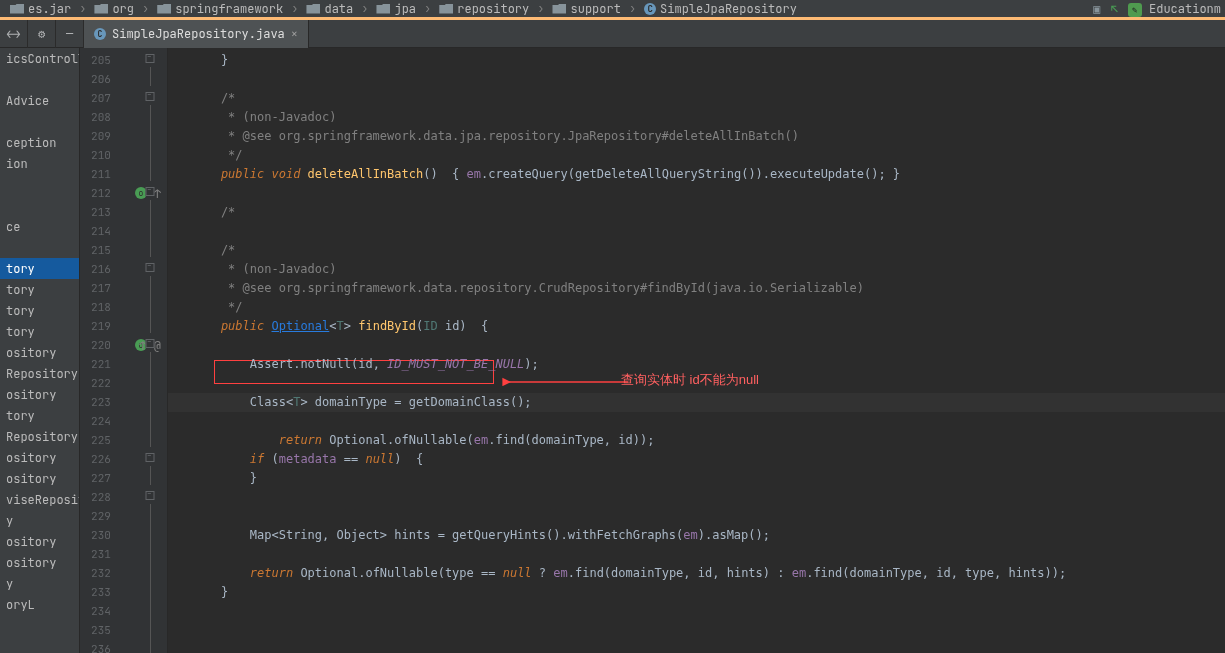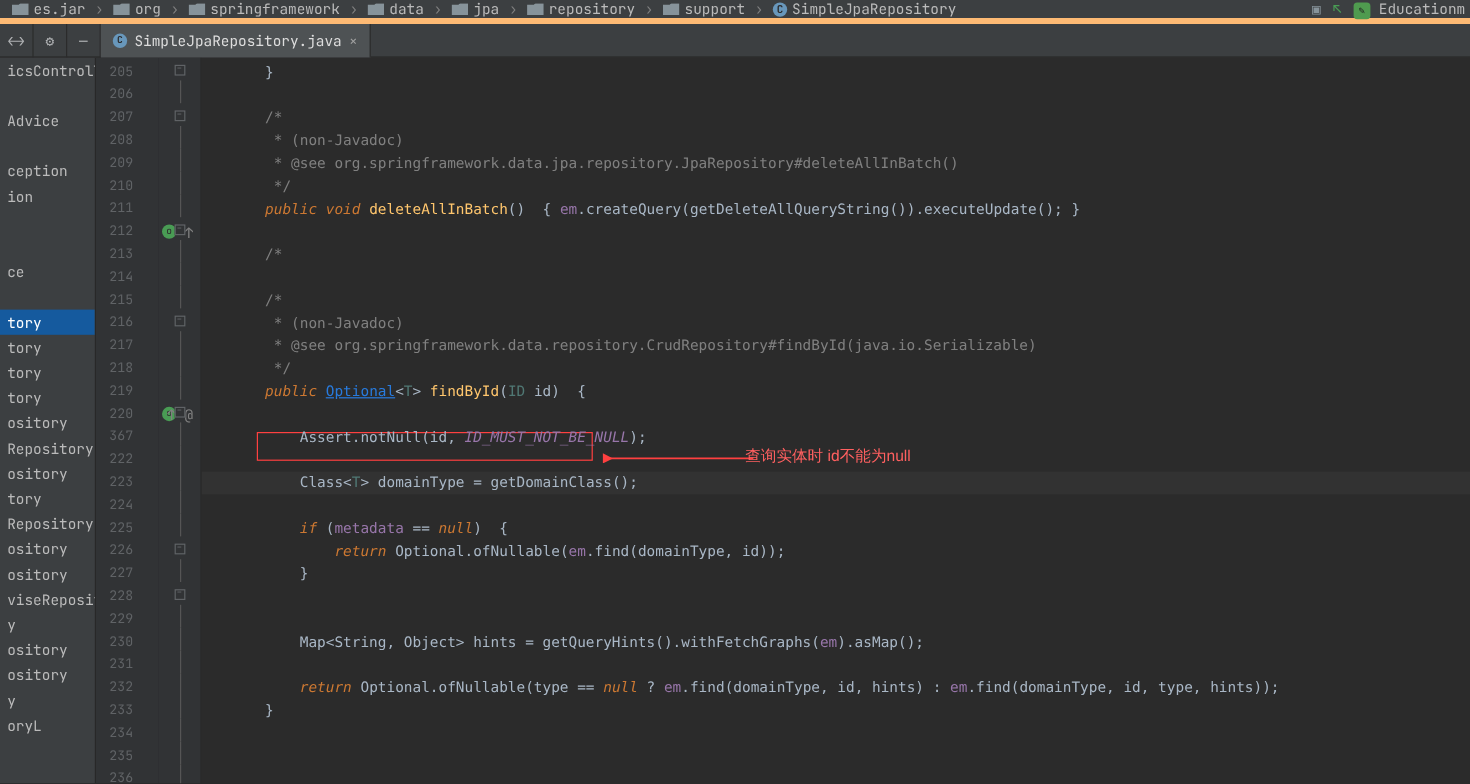--- a/index.html
+++ b/index.html
@@ -10,21 +10,21 @@
   color: #a9b7c6;
   width: 1225px;
   height: 653px;
   overflow: hidden;
   display: flex;
   flex-direction: column;
 }
 .breadcrumbs {
   height: 20px;
   background: #3c3f41;
-  border-bottom: 5px solid #fdba74;
+  border-bottom: 3px solid #fdba74;
   display: flex;
   align-items: center;
   padding: 0 4px;
   color: #bbbbbb;
   font-size: 12px;
 }
 .breadcrumbs .folder-icon {
   display: inline-flex;
   width: 14px; height: 10px;
   background: #87939a;
@@ -222,21 +222,21 @@
       <div class="ln">211</div>
       <div class="ln">212<span class="ov">o</span><span class="ov2">↑</span></div>
       <div class="ln">213</div>
       <div class="ln">214</div>
       <div class="ln">215</div>
       <div class="ln">216</div>
       <div class="ln">217</div>
       <div class="ln">218</div>
       <div class="ln">219</div>
       <div class="ln">220<span class="ov">o</span><span class="ov2">↑ @</span></div>
-      <div class="ln">367</div>
+      <div class="ln">221</div>
       <div class="ln">222</div>
       <div class="ln">223</div>
       <div class="ln">224</div>
       <div class="ln">225</div>
       <div class="ln">226</div>
       <div class="ln">227</div>
       <div class="ln">228</div>
       <div class="ln">229</div>
       <div class="ln">230</div>
       <div class="ln">231</div>
@@ -306,22 +306,22 @@
       <div class="row"><span class="comment">    /*</span></div>
       <div class="row"><span class="comment">     * (non-Javadoc)</span></div>
       <div class="row"><span class="comment">     * @see org.springframework.data.repository.CrudRepository#findById(java.io.Serializable)</span></div>
       <div class="row"><span class="comment">     */</span></div>
       <div class="row"><span class="kw">    public </span><span class="link">Optional</span><span class="default">&lt;</span><span class="type">T</span><span class="default">&gt; </span><span class="fn">findById</span><span class="default">(</span><span class="type">ID</span><span class="default"> id)  {</span></div>
       <div class="row"></div>
       <div class="row"><span class="default">        Assert.</span><span class="default">notNull</span><span class="default">(id, </span><span class="str-i">ID_MUST_NOT_BE_NULL</span><span class="default">);</span></div>
       <div class="row"></div>
       <div class="row current"><span class="default">        Class&lt;</span><span class="type">T</span><span class="default">&gt; domainType = getDomainClass();</span></div>
       <div class="row"></div>
+      <div class="row"><span class="default">            </span><span class="kw">return</span><span class="default"> Optional.</span><span class="default">ofNullable</span><span class="default">(</span><span class="purple">em</span><span class="default">.find(domainType, id));</span></div>
       <div class="row"><span class="default">        </span><span class="kw">if</span><span class="default"> (</span><span class="purple">metadata</span><span class="default"> == </span><span class="kw">null</span><span class="default">)  {</span></div>
-      <div class="row"><span class="default">            </span><span class="kw">return</span><span class="default"> Optional.</span><span class="default">ofNullable</span><span class="default">(</span><span class="purple">em</span><span class="default">.find(domainType, id));</span></div>
       <div class="row"><span class="default">        }</span></div>
       <div class="row"></div>
       <div class="row"></div>
       <div class="row"><span class="default">        Map&lt;String, Object&gt; hints = getQueryHints().withFetchGraphs(</span><span class="purple">em</span><span class="default">).asMap();</span></div>
       <div class="row"></div>
       <div class="row"><span class="default">        </span><span class="kw">return</span><span class="default"> Optional.</span><span class="default">ofNullable</span><span class="default">(type == </span><span class="kw">null</span><span class="default"> ? </span><span class="purple">em</span><span class="default">.find(domainType, id, hints) : </span><span class="purple">em</span><span class="default">.find(domainType, id, type, hints));</span></div>
       <div class="row"><span class="default">    }</span></div>
       <div class="row"></div>
     </div>
 </div>

